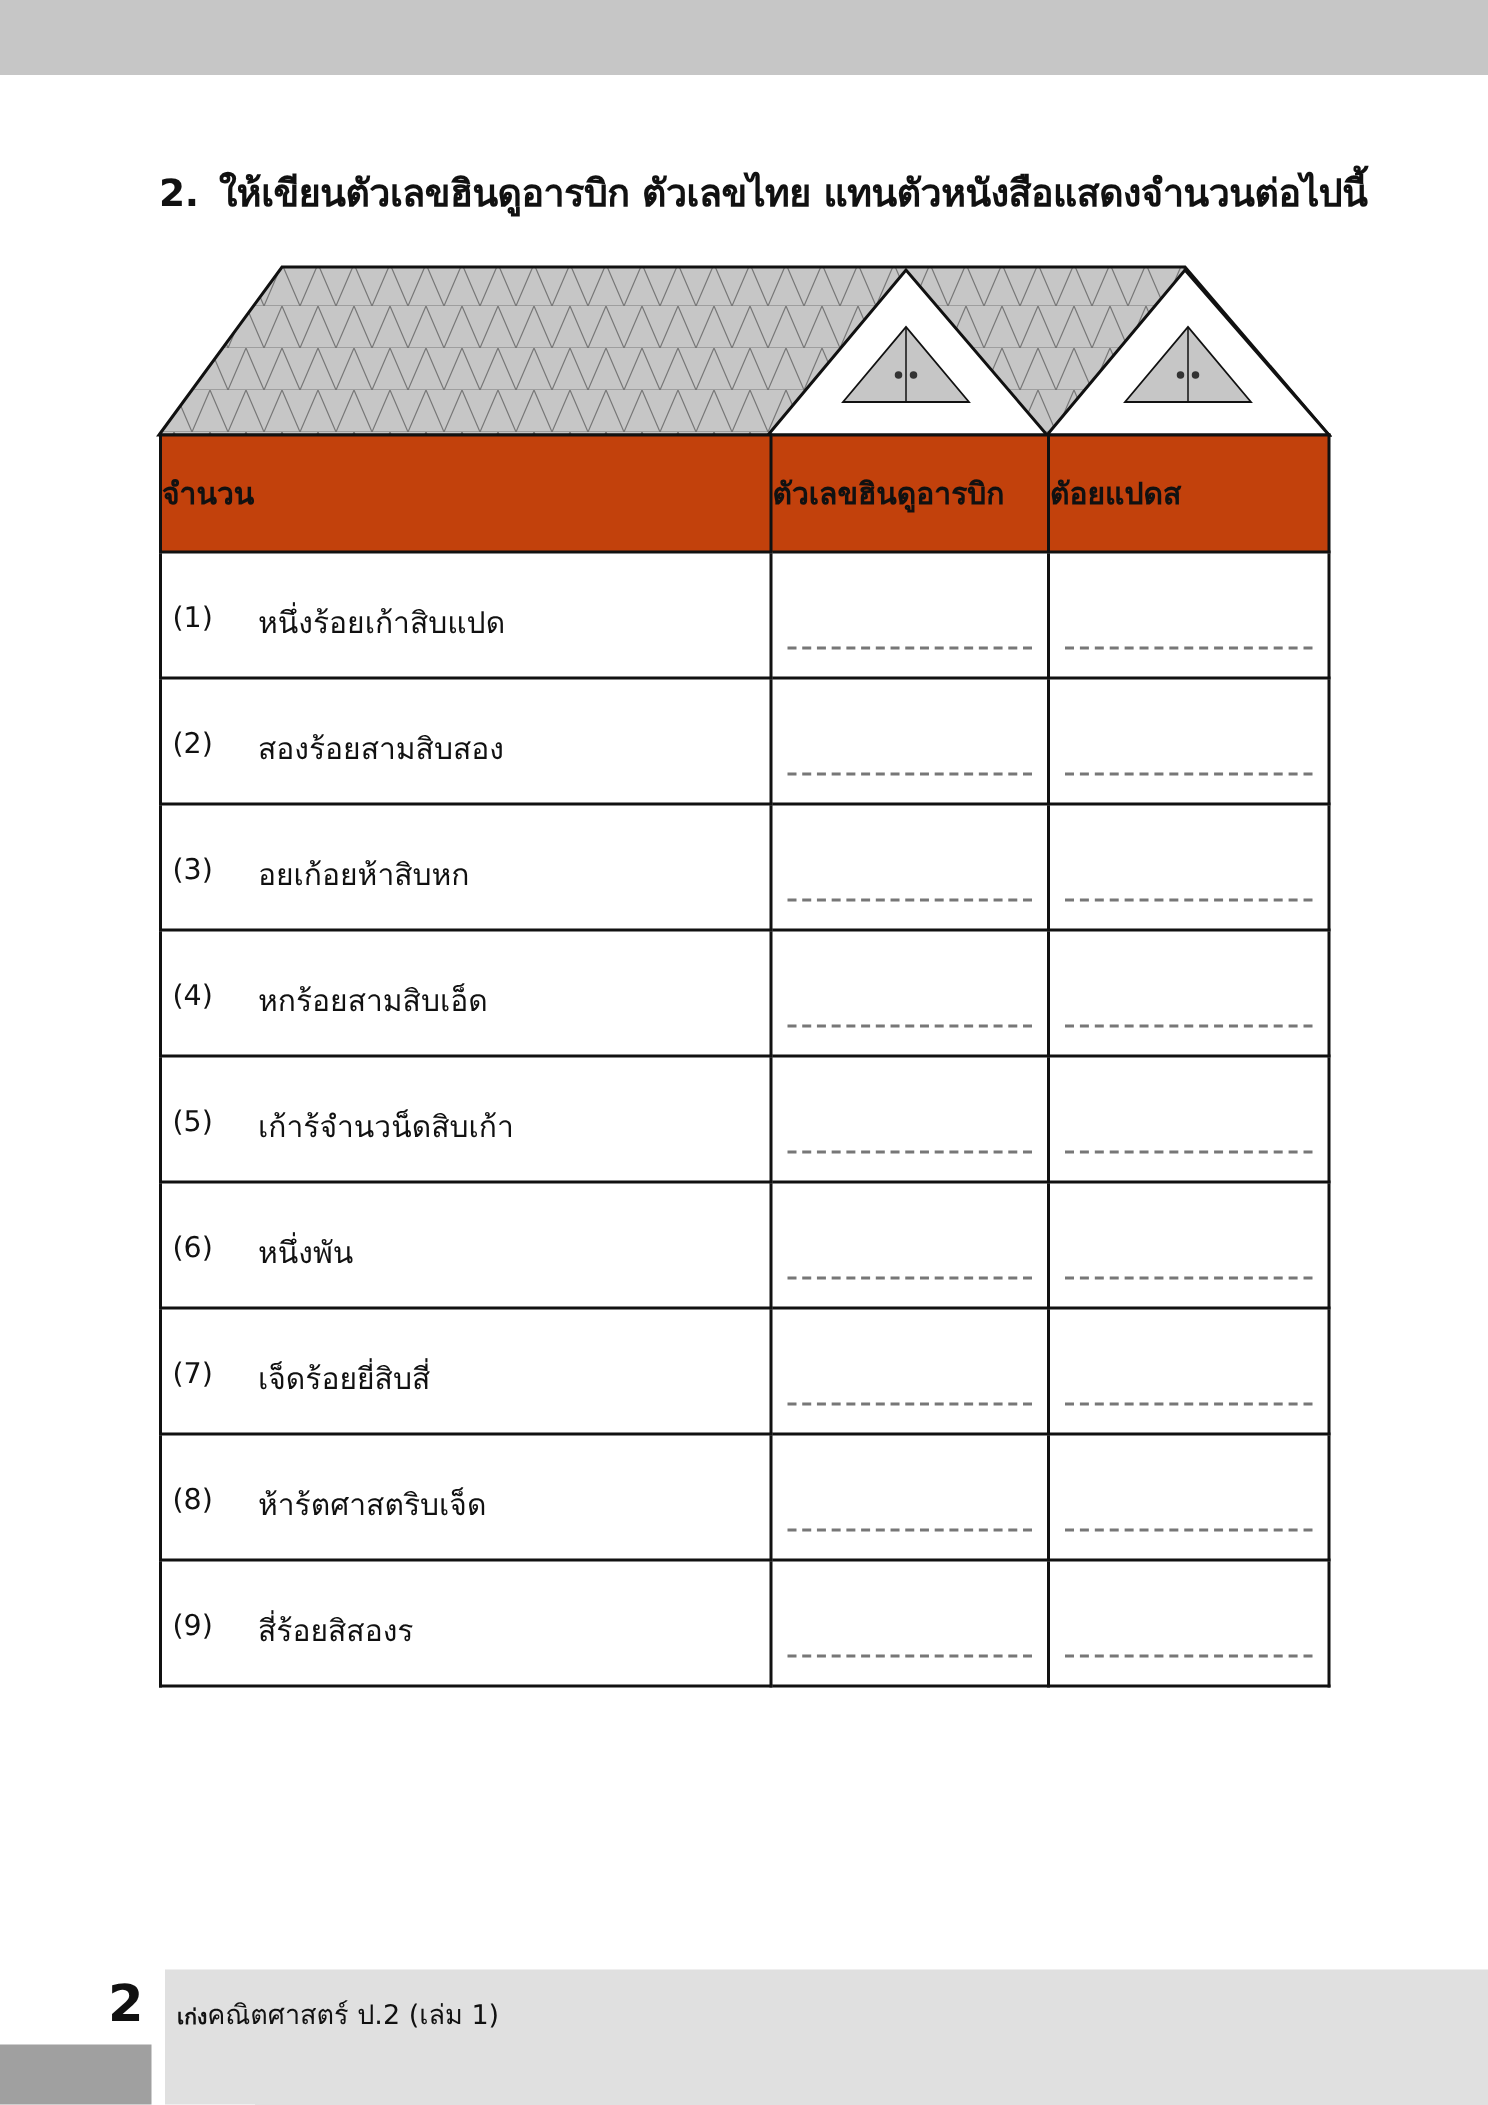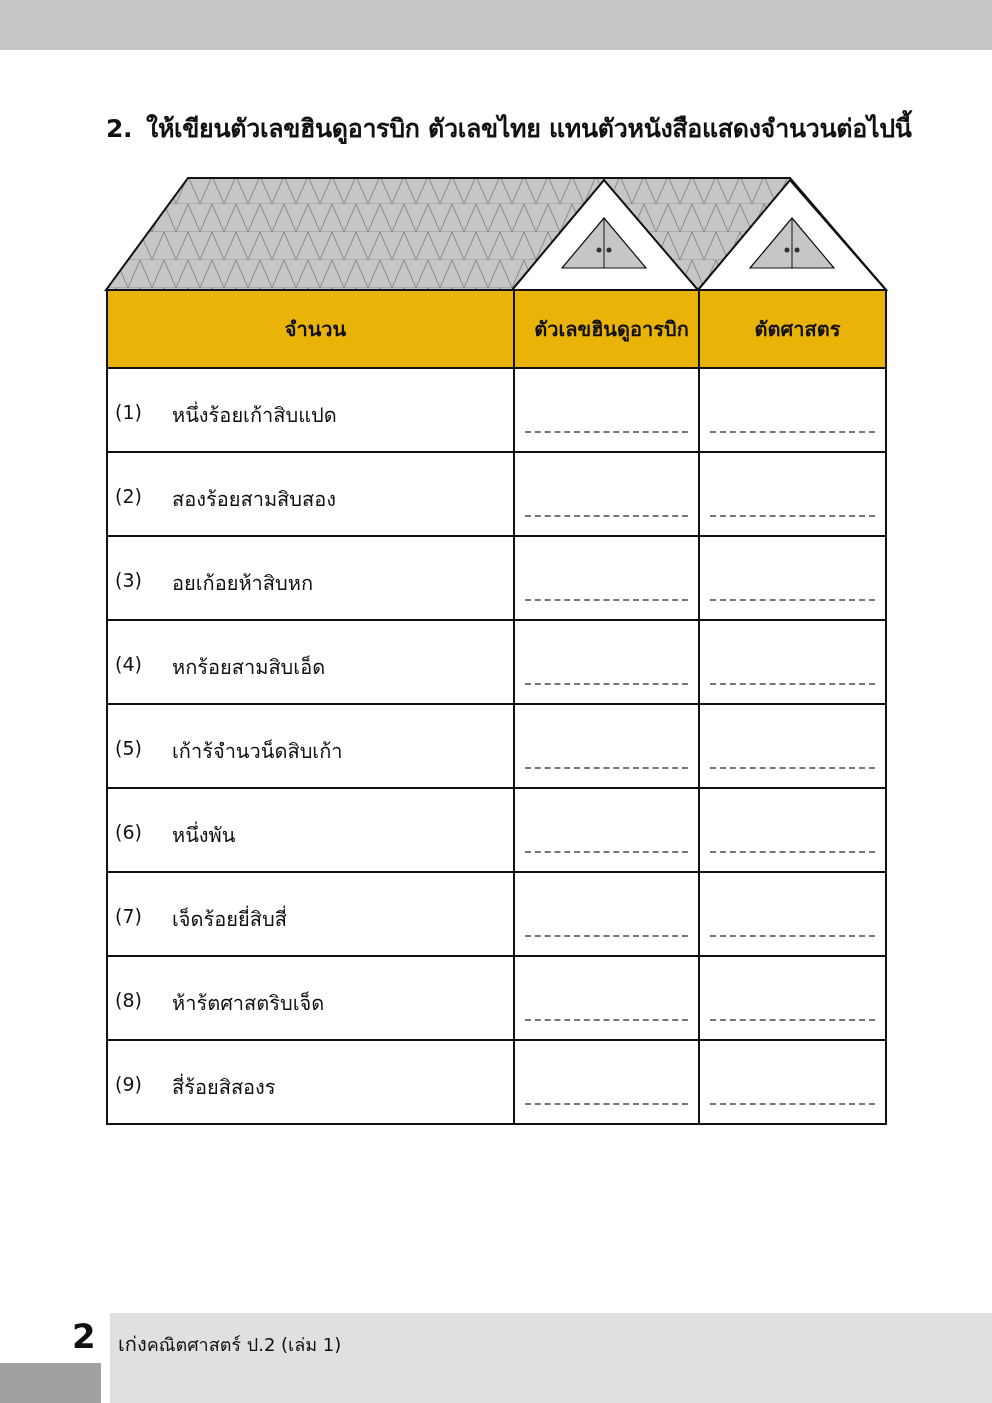--- a/index.html
+++ b/index.html
@@ -10,36 +10,36 @@
   .top-band { position: absolute; left: 0; top: 0; width: 992px; height: 50px; background: #c6c6c6; }
   .question { position: absolute; left: 106px; top: 108px; font-size: 25px; font-weight: bold; white-space: nowrap; letter-spacing: -0.3px; }
   .question .num { display: inline-block; width: 40px; }
   .roof { position: absolute; left: 104px; top: 176px; }
   table.grid {
     position: absolute; left: 106px; top: 289px; width: 779px;
     border-collapse: collapse; table-layout: fixed;
   }
   table.grid td, table.grid th { border: 2px solid #111; padding: 0; }
   table.grid th {
-    background: #eab308; height: 76px; font-size: 20px; font-weight: bold; text-align: center; padding-left: 10px;
+    background: #c2410c; height: 76px; font-size: 20px; font-weight: bold; text-align: left;
   }
   table.grid td { height: 82px; vertical-align: top; }
   .label-cell { position: relative; }
   .row-num { position: absolute; left: 7px; top: 32px; font-size: 19px; }
   .row-text { position: absolute; left: 64px; top: 30px; font-size: 20px; white-space: nowrap; text-align: right; }
   .answer-cell { position: relative; }
   .blank {
     position: absolute; left: 10px; right: 10px; bottom: 18px; height: 0;
     border-bottom: 2px dashed #777;
   }
   .footer-box { position: absolute; left: 110px; top: 1313px; width: 882px; height: 90px; background: #e0e0e0; }
   .footer-tab { position: absolute; left: 0; top: 1363px; width: 101px; height: 40px; background: #a0a0a0; }
   .page-num { position: absolute; left: 72px; top: 1316px; font-size: 34px; font-weight: bold; }
   .book-title { position: absolute; left: 118px; top: 1328px; font-size: 18px; white-space: nowrap; }
-  .book-title .brand { font-weight: normal; font-size: 20px; }
+  .book-title .brand { font-weight: bold; font-size: 14px; }
 </style>
 </head>
 <body>
 
 <div class="top-band"></div>
 
 <div class="question">
   <span class="num">2.</span><span>ให้เขียนตัวเลขฮินดูอารบิก ตัวเลขไทย แทนตัวหนังสือแสดงจำนวนต่อไปนี้</span>
 </div>
 
@@ -71,21 +71,21 @@
 <table class="grid">
   <colgroup>
       <col style="width:407px">
       <col style="width:185px">
       <col style="width:187px">
     </colgroup>
   <tbody>
       <tr>
     <th>จำนวน</th>
     <th>ตัวเลขฮินดูอารบิก</th>
-    <th>ตัตศาสตร</th>
+    <th>ตัอยแปดส</th>
   </tr>
   <tr>
     <td class="label-cell">
           <span class="row-num">(1)</span>
           <span class="row-text">หนึ่งร้อยเก้าสิบแปด</span>
         </td>
     <td class="answer-cell">
           <div class="blank"></div>
         </td>
     <td class="answer-cell">

